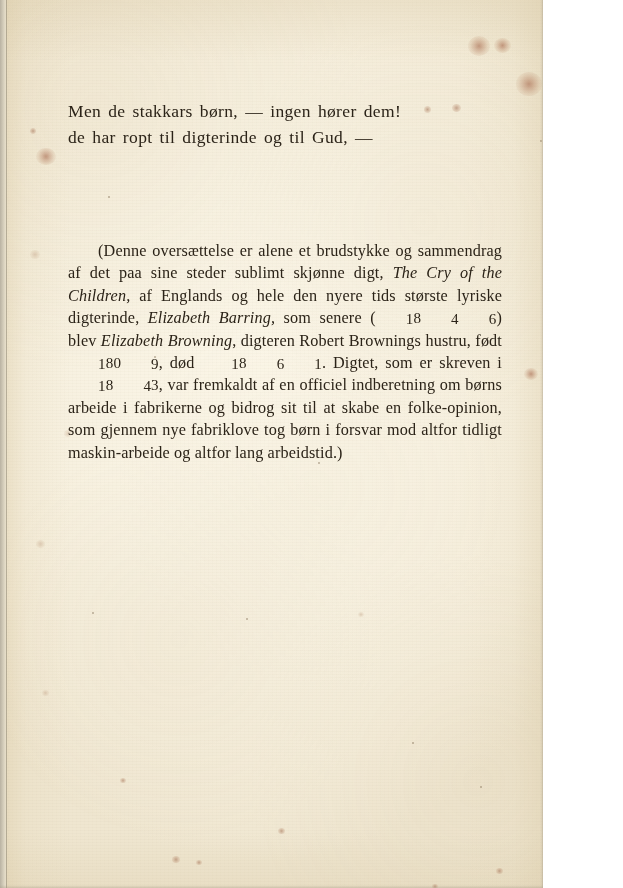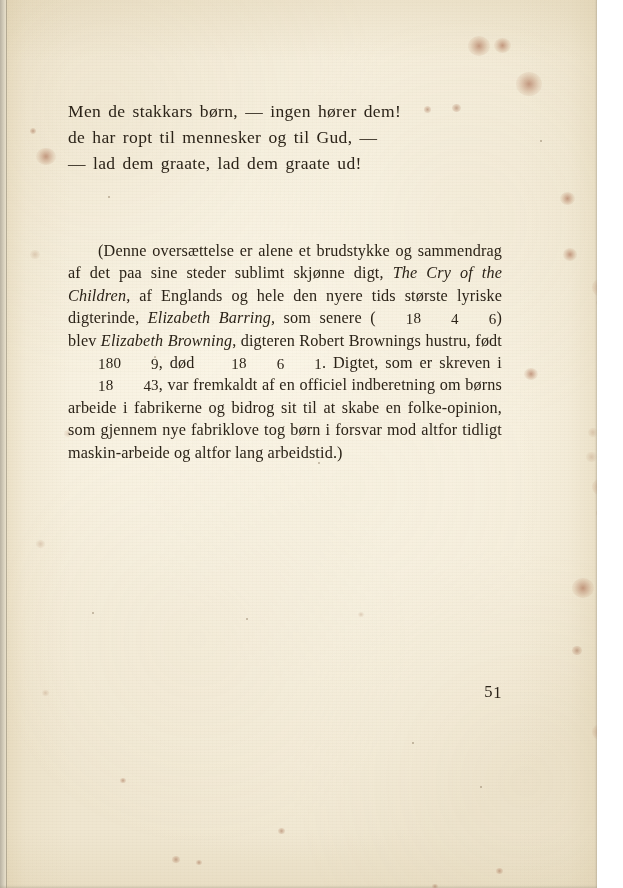--- a/index.html
+++ b/index.html
@@ -4,21 +4,21 @@
 <title>Scanned book page</title>
 <style>
   html, body {
     margin: 0;
     padding: 0;
     background: #ffffff;
   }
 
   .page {
     position: relative;
-    width: 597px;
+    width: 543px;
     height: 888px;
     overflow: hidden;
     background: #f7f1e1;
     font-family: "Liberation Serif", "DejaVu Serif", serif;
     color: #2b2318;
     -webkit-font-smoothing: antialiased;
   }
 
   
   .paper-base {
@@ -236,23 +236,21 @@
 
   <div class="scan-edge-left"></div>
   <div class="scan-edge-left-line"></div>
   <div class="scan-edge-right"></div>
   <div class="scan-edge-bottom"></div>
 
   <div class="content">
 
     <div class="poem">
       <div class="poem-line">Men de stakkars børn, — ingen hører dem!</div>
-      <div class="poem-line">de har ropt til mennesker og til Gud, —</div>
-      <div class="poem-line">— lad dem graate, lad dem graate ud!</div>
+      <div class="poem-line">de har ropt til digterinde og til Gud, —</div>
     </div>
 
     <div class="note"><span>(Denne oversættelse er alene et brudstykke og sammendrag af det paa sine steder sublimt skjønne digt, </span><i>The Cry of the Children,</i><span> af Englands og hele den nyere tids største lyriske digterinde, </span><i>Elizabeth Barring,</i><span> som senere (</span><span><span class="osf-low">1</span><span class="osf">8</span><span class="osf-low">4</span><span class="osf-low">6</span></span><span>) blev </span><i>Elizabeth Browning</i><span>, digteren Robert Brownings hustru, født </span><span><span class="osf-low">1</span><span class="osf">8</span><span class="osf">0</span><span class="osf-low">9</span></span><span>, død </span><span><span class="osf-low">1</span><span class="osf">8</span><span class="osf-low">6</span><span class="osf-low">1</span></span><span>. Digtet, som er skreven i </span><span><span class="osf-low">1</span><span class="osf">8</span><span class="osf-low">4</span><span class="osf">3</span></span><span>, var fremkaldt af en officiel indberetning om børns arbeide i fabrikerne og bidrog sit til at skabe en folke-opinion, som gjennem nye fabriklove tog børn i forsvar mod altfor tidligt maskin-arbeide og altfor lang arbeidstid.)</span></div>
 
-    <div class="folio"><span class="">5</span><span class="osf-low">1</span></div>
 
   </div>
 
 </div>
 
 </body></html>

